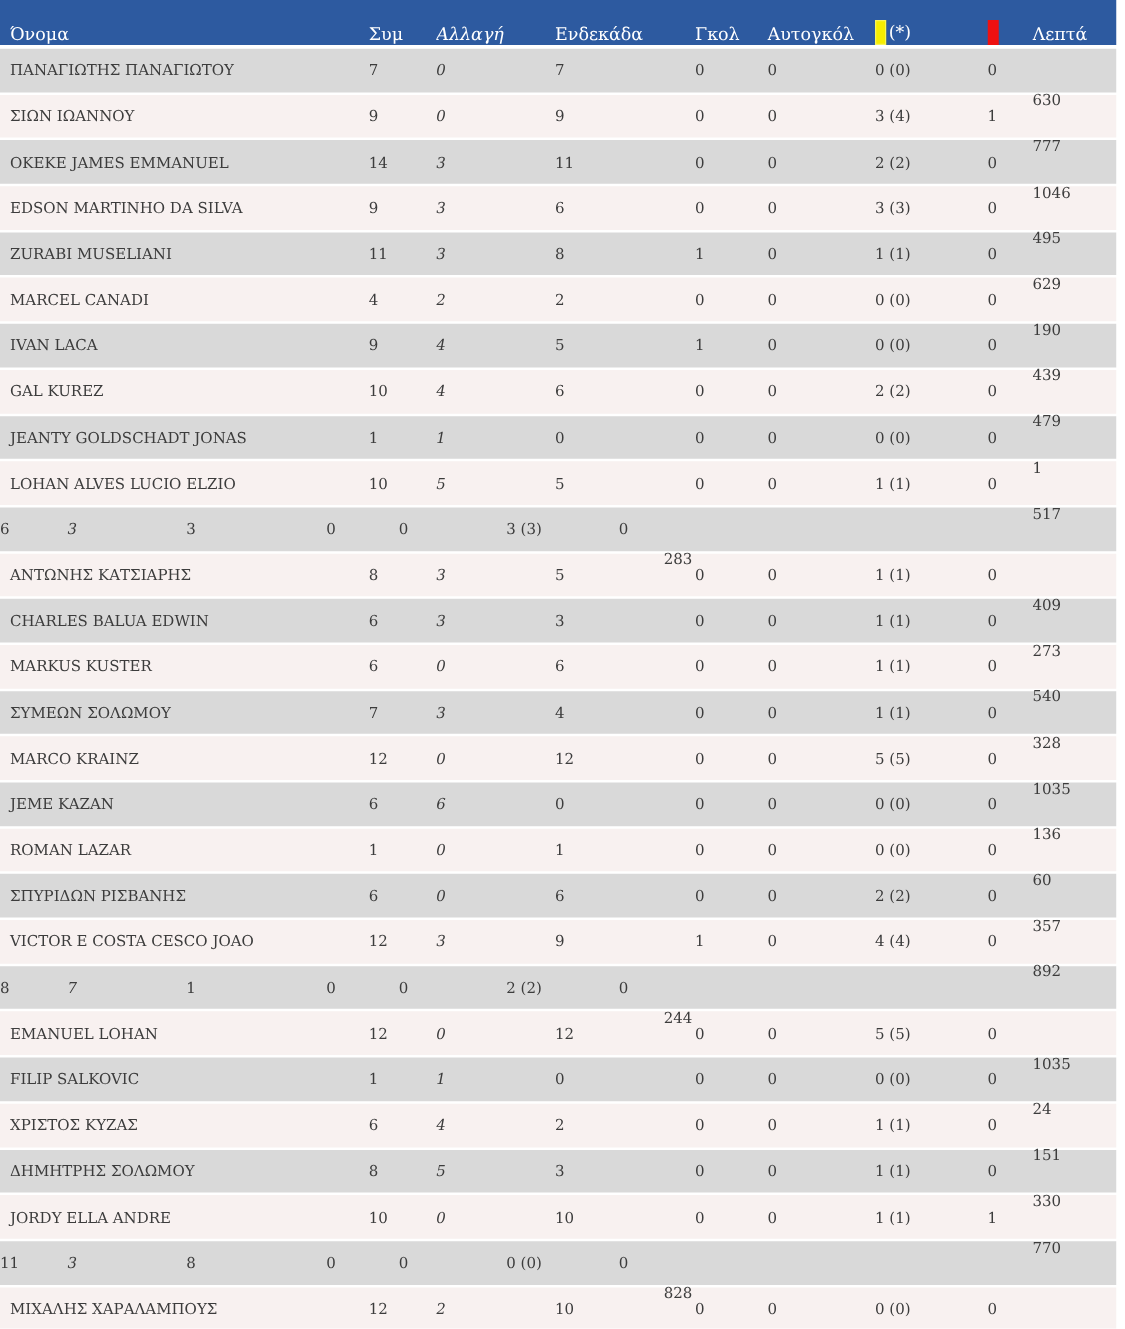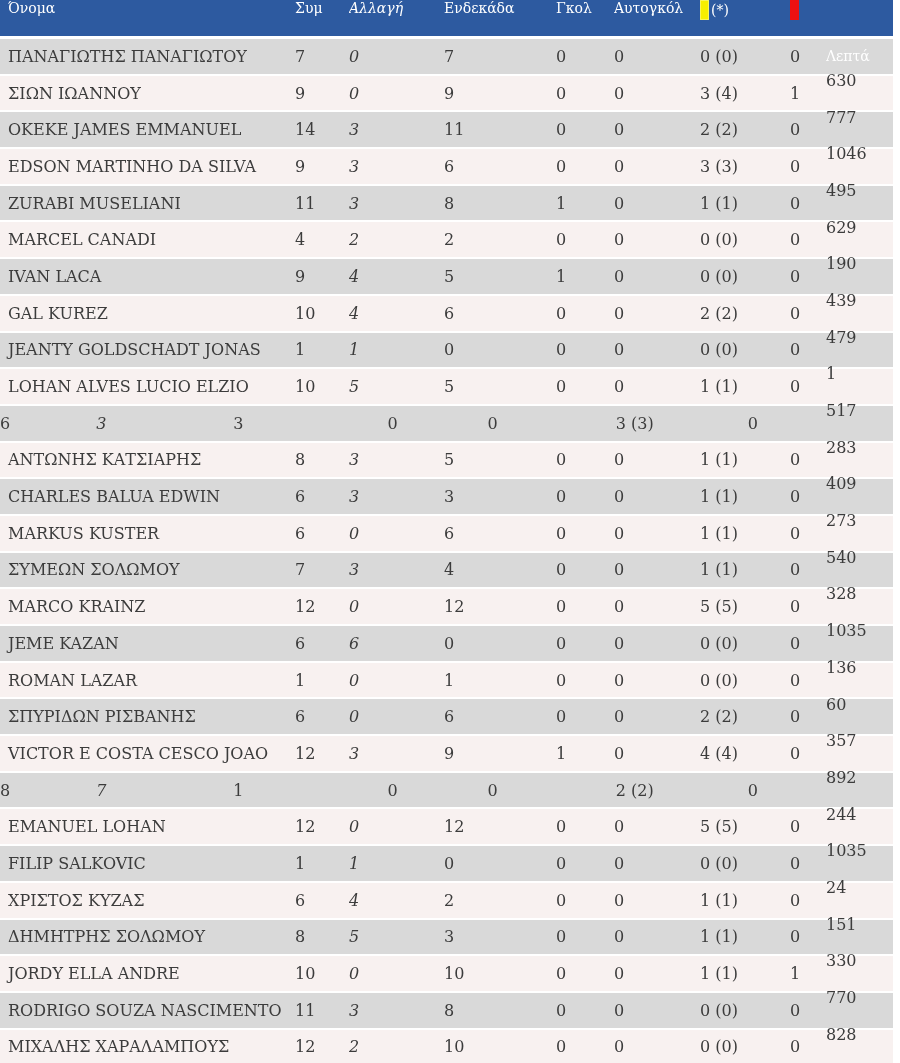--- a/index.html
+++ b/index.html
@@ -13,35 +13,34 @@
     width: 900px;
     height: 1063px;
     overflow: hidden;
     background: #ffffff;
   }
   .stats-table {
     width: 893px;
   }
   .header-row {
     display: flex;
-    align-items: flex-start;
+    align-items: flex-end;
     height: 36px;
     background: var(--header-bg, #2d5aa0);
     color: #ffffff;
     font-size: 14px;
     margin-bottom: 3px;
   }
   .row {
     display: flex;
     align-items: center;
     height: 34.7px;
     margin-bottom: 2px;
     color: #3c3c3c;
-    font-size: 16px;
-    justify-content: space-between;
+    font-size: 12px;
   }
   .row.odd  { background: var(--row-odd, #d9d9d9); }
   .row.even { background: var(--row-even, #f8f1f0); }
   .cell { flex: 0 0 auto; white-space: nowrap; overflow: hidden; }
   .c0 { width: 287px; padding-left: 8px; }
   .c1 { width: 54px; }
   .c2 { width: 95px; font-style: italic; }
   .c3 { width: 112px; }
   .c4 { width: 58px; }
   .c5 { width: 86px; }
@@ -360,21 +359,20 @@
     <div class="cell c1">10</div>
     <div class="cell c2">0</div>
     <div class="cell c3">10</div>
     <div class="cell c4">0</div>
     <div class="cell c5">0</div>
     <div class="cell c6">1 (1)</div>
     <div class="cell c7">1</div>
     <div class="cell c8">770</div>
   </div>
         <div class="row odd">
-    <div class="cell c0">RODRIGO SOUZA NASCIMENTO</div>
     <div class="cell c1">11</div>
     <div class="cell c2">3</div>
     <div class="cell c3">8</div>
     <div class="cell c4">0</div>
     <div class="cell c5">0</div>
     <div class="cell c6">0 (0)</div>
     <div class="cell c7">0</div>
     <div class="cell c8">828</div>
   </div>
         <div class="row even">

